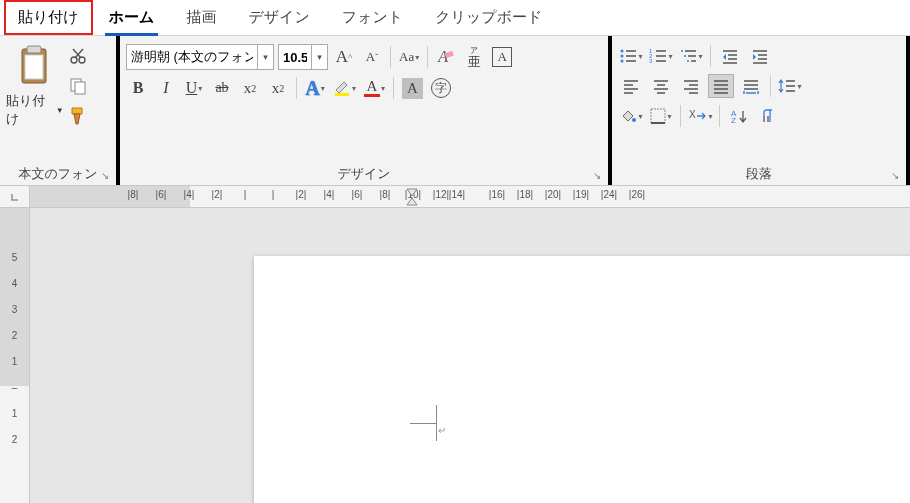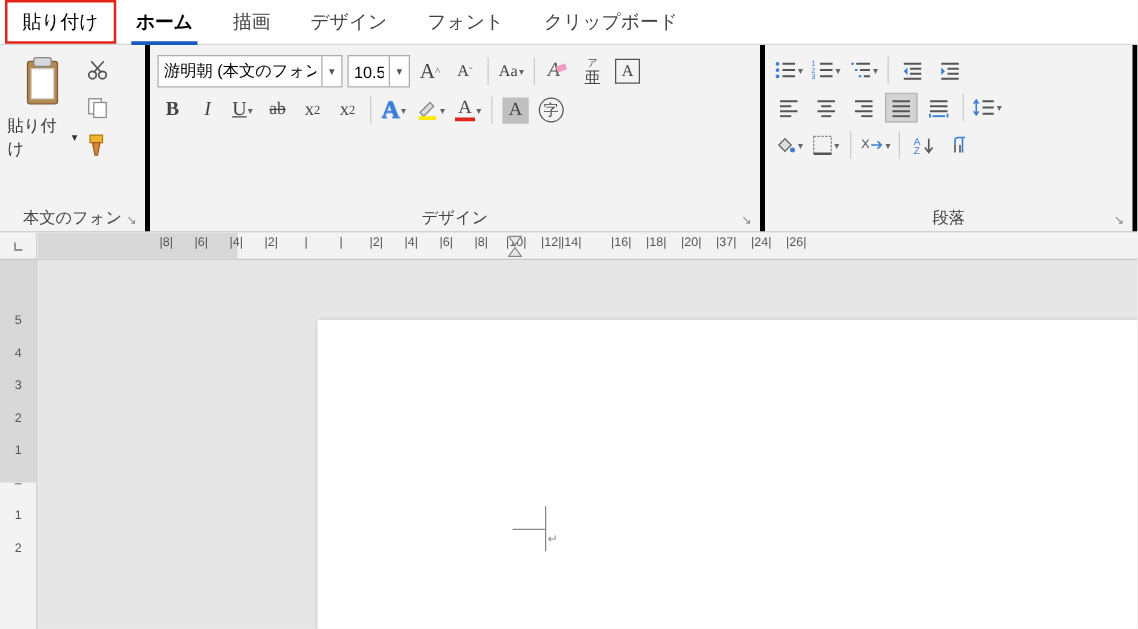--- a/index.html
+++ b/index.html
@@ -25,21 +25,21 @@
 .clip-col2 { display: flex; flex-direction: column; gap: 6px; padding: 4px 2px 0 4px; }
 .small-btn { width: 24px; height: 24px; display: flex; align-items: center; justify-content: center; cursor: pointer; }
 
 
 .font-group .group-content { flex-direction: column; gap: 6px; padding-top: 4px; }
 .row { display: flex; align-items: center; gap: 4px; }
 .combo { display: flex; align-items: center; border: 1px solid #ababab; background: #fff; height: 26px; }
 .combo input { border: none; outline: none; font-size: 13px; padding: 0 4px; background: transparent; }
 .combo .dd { width: 16px; text-align: center; color: #555; font-size: 9px; border-left: 1px solid #ababab; height: 100%; display: flex; align-items: center; justify-content: center; }
 .fname input { width: 130px; }
-.fsize input { width: 32px; }
+.fsize input { width: 32px; font-weight: bold; }
 .ibtn { min-width: 24px; height: 24px; display: flex; align-items: center; justify-content: center; cursor: pointer; font-family: "Times New Roman", serif; color: #444; padding: 0 2px; }
 .mini-dd { font-size: 8px; color: #666; padding-left: 1px; }
 .sep { width: 1px; height: 22px; background: #ccc; margin: 0 2px; }
 
 
 .para-group .group-content { flex-direction: column; gap: 6px; padding-top: 4px; }
 .para-ibtn { min-width: 26px; height: 24px; display: flex; align-items: center; justify-content: center; cursor: pointer; position: relative; }
 .para-ibtn.active { background: #d4d4d4; box-shadow: inset 0 0 0 1px #b0b0b0; }
 
 
@@ -411,21 +411,21 @@
         <div class="hr-seg" style="position: absolute; left: 364px;">
           <span class="num" style="white-space:nowrap">|16|</span>
         </div>
         <div class="hr-seg" style="position: absolute; left: 392px;">
           <span class="num" style="white-space:nowrap">|18|</span>
         </div>
         <div class="hr-seg" style="position: absolute; left: 420px;">
           <span class="num" style="white-space:nowrap">|20|</span>
         </div>
         <div class="hr-seg" style="position: absolute; left: 448px;">
-          <span class="num" style="white-space:nowrap">|37|</span>
+          <span class="num" style="white-space:nowrap">|19|</span>
         </div>
         <div class="hr-seg" style="position: absolute; left: 476px;">
           <span class="num" style="white-space:nowrap">|24|</span>
         </div>
         <div class="hr-seg" style="position: absolute; left: 504px;">
           <span class="num" style="white-space:nowrap">|26|</span>
         </div>
       </div>
 
     <svg style="position:absolute;left:376px;top:0" width="12" height="22">

